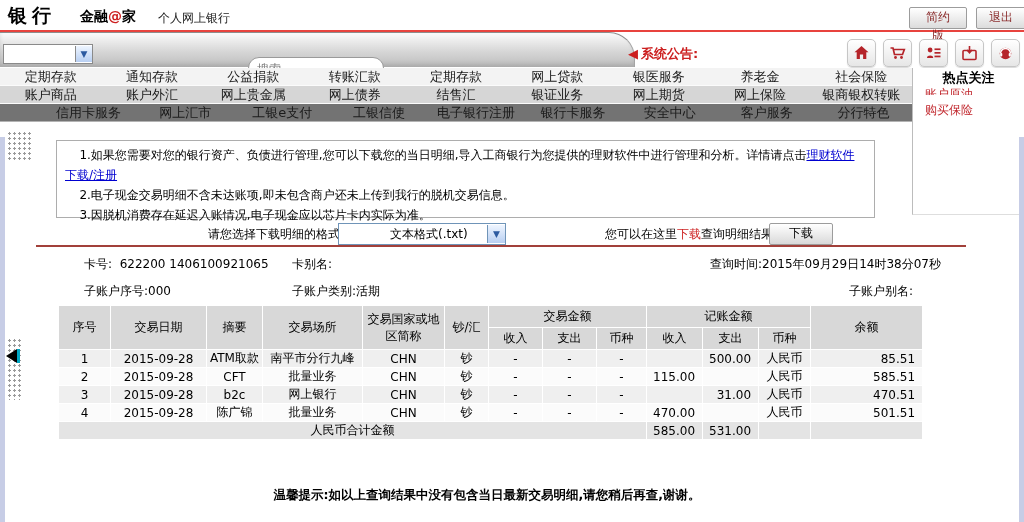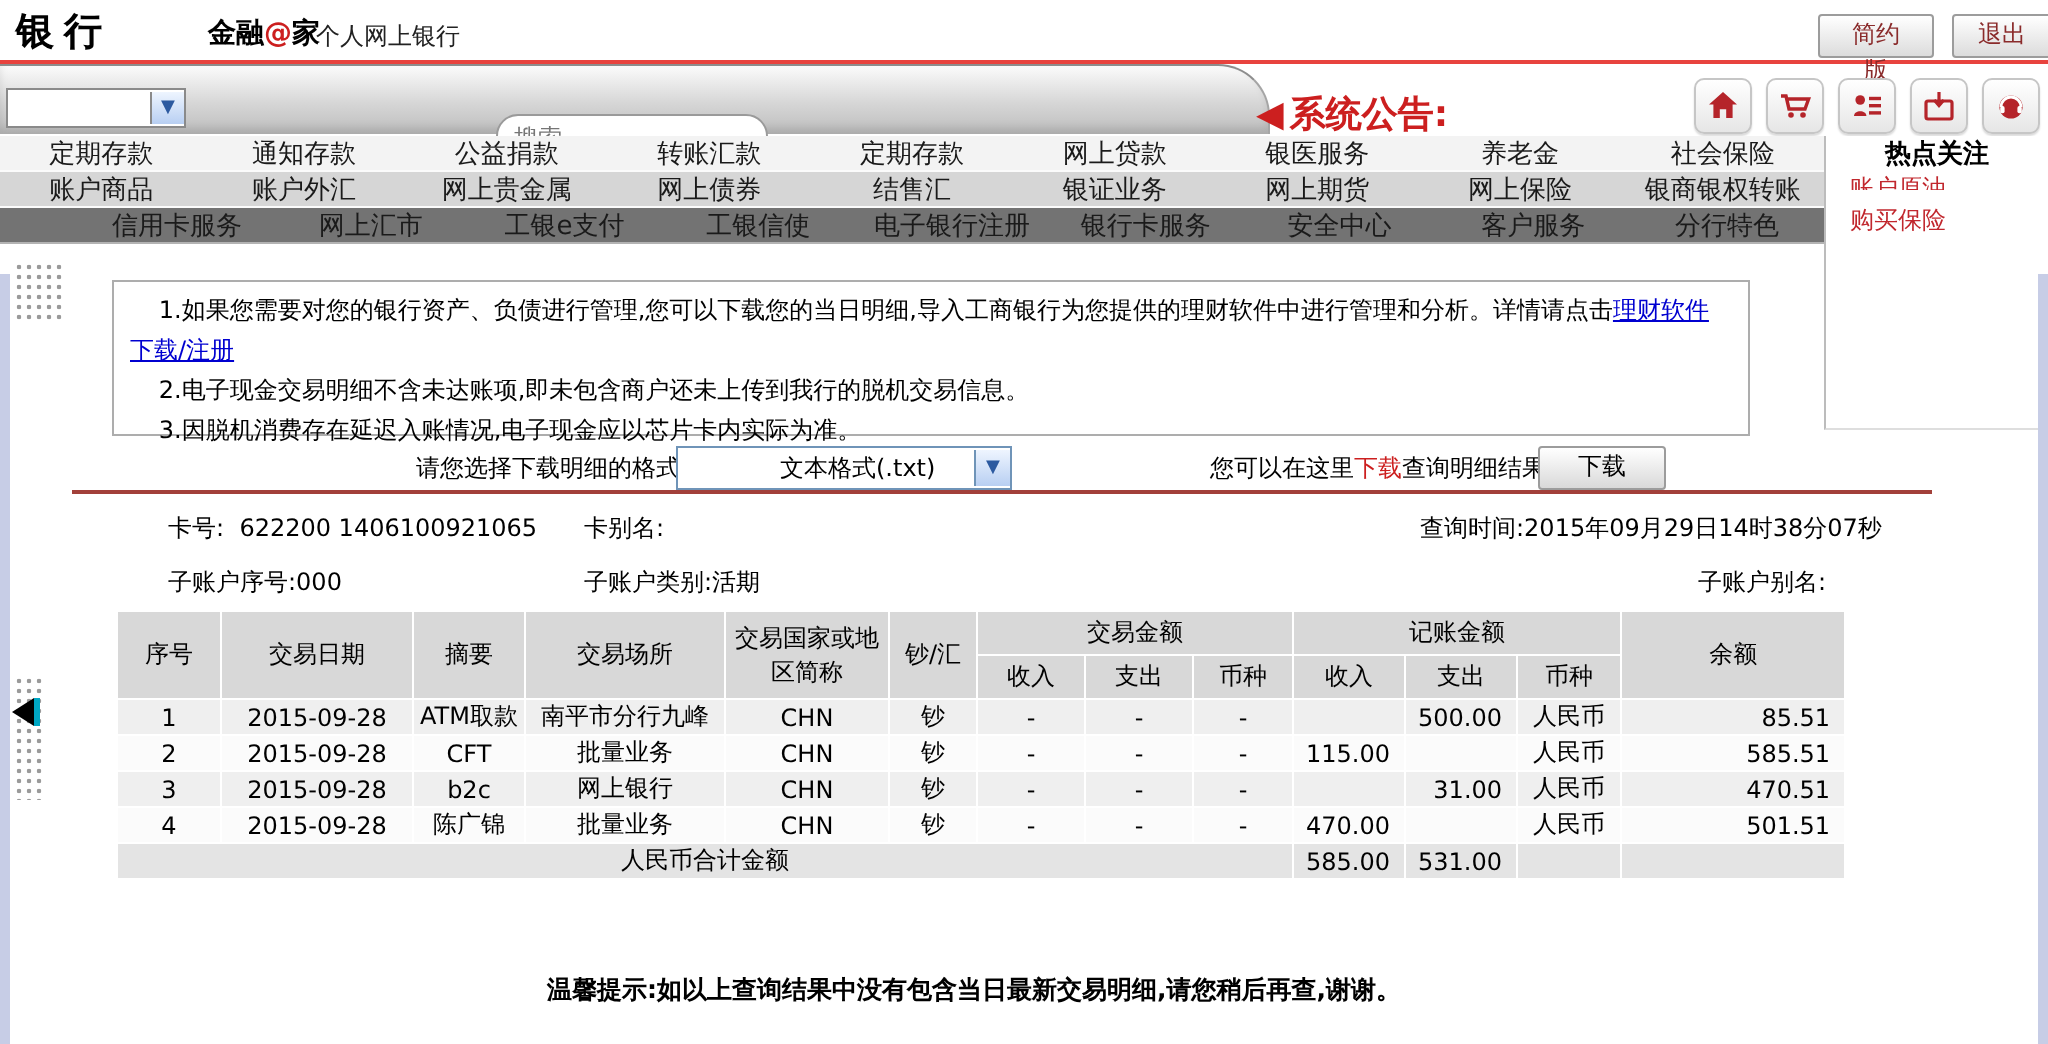--- a/index.html
+++ b/index.html
@@ -3,42 +3,42 @@
 <meta charset="utf-8">
 <style>
   html,body{margin:0;padding:0;background:#fff;}
   .page{position:relative;width:1024px;height:522px;overflow:hidden;background:#fff;
         font-family:"DejaVu Sans","Liberation Sans",sans-serif;font-size:12px;color:#000;}
   .abs{position:absolute;}
 
   
   .top-header{position:absolute;left:0;top:0;width:1024px;height:30px;background:#fff;border-bottom:2px solid #e8433e;}
   .bank-name{position:absolute;left:8px;top:3px;font-size:19px;font-weight:bold;letter-spacing:5px;}
-  .brand{position:absolute;left:80px;top:8px;font-size:14px;font-weight:bold;margin-left:24px;}
+  .brand{position:absolute;left:80px;top:8px;font-size:14px;font-weight:bold;}
   .brand .at{color:#cc1f1f;}
   .subtitle{position:absolute;left:158px;top:10px;font-size:12px;color:#222;}
   .hdr-btn{position:absolute;top:7px;height:20px;line-height:18px;padding:0 12px;font-size:12px;color:#8a2b2b;
            background:linear-gradient(#ffffff,#dcdcdc);border:1px solid #9c9c9c;border-radius:2px;text-align:center;cursor:pointer;}
   .btn-simple{left:909px;width:32px;}
   .btn-logout{left:976px;width:24px;}
 
   
   .tab-band{position:absolute;left:0;top:32px;width:634px;height:34px;
             background:linear-gradient(180deg,#fbfbfb 0%,#d6d6d6 55%,#bdbdbd 100%);
             border-top:1px solid #8d8d8d;border-right:1px solid #a5a5a5;border-radius:0 26px 0 0;
             box-shadow:inset 0 -3px 4px rgba(0,0,0,.10);}
   .mini-select{position:absolute;left:3px;top:44px;width:88px;height:18px;background:#fff;border:1px solid #8a8a8a;
                display:flex;align-items:center;justify-content:flex-end;cursor:pointer;}
   .mini-select .chev{width:16px;height:16px;background:linear-gradient(#eef5ff,#b8cff2);border-left:1px solid #8a8a8a;
                      color:#2c5aa0;font-size:9px;line-height:16px;text-align:center;}
   .search-pill{position:absolute;left:248px;top:41px;width:122px;height:21px;background:#fff;border:1px solid #9a9a9a;
                border-radius:11px;display:flex;align-items:center;padding:0 6px;margin-top:16px;}
   .search-pill input{border:none;outline:none;flex:1;font-size:12px;color:#555;background:transparent;
                      font-family:"DejaVu Sans","Liberation Sans",sans-serif;}
-  .announce{position:absolute;left:628px;top:45px;color:#cc1f1f;font-weight:bold;font-size:18px;}
+  .announce{position:absolute;left:628px;top:45px;color:#cc1f1f;font-weight:bold;font-size:13px;}
   .announce .mark{margin-right:3px;}
   .icon-row{position:absolute;right:4px;top:39px;display:flex;gap:7px;}
   .icon-btn{width:27px;height:26px;border:1px solid #c6c6c6;border-radius:5px;background:linear-gradient(#ffffff,#e6e6e6);
             display:flex;align-items:center;justify-content:center;cursor:pointer;box-shadow:0 1px 1px rgba(0,0,0,.15);}
   .icon-btn svg{display:block;}
 
   
   .nav{position:absolute;left:0;top:68px;width:912px;}
   .nav-row{height:17px;display:grid;grid-template-columns:repeat(9,1fr);align-items:center;text-align:center;font-size:13px;}
   .nav-row.r1{background:#f3f3f3;}

